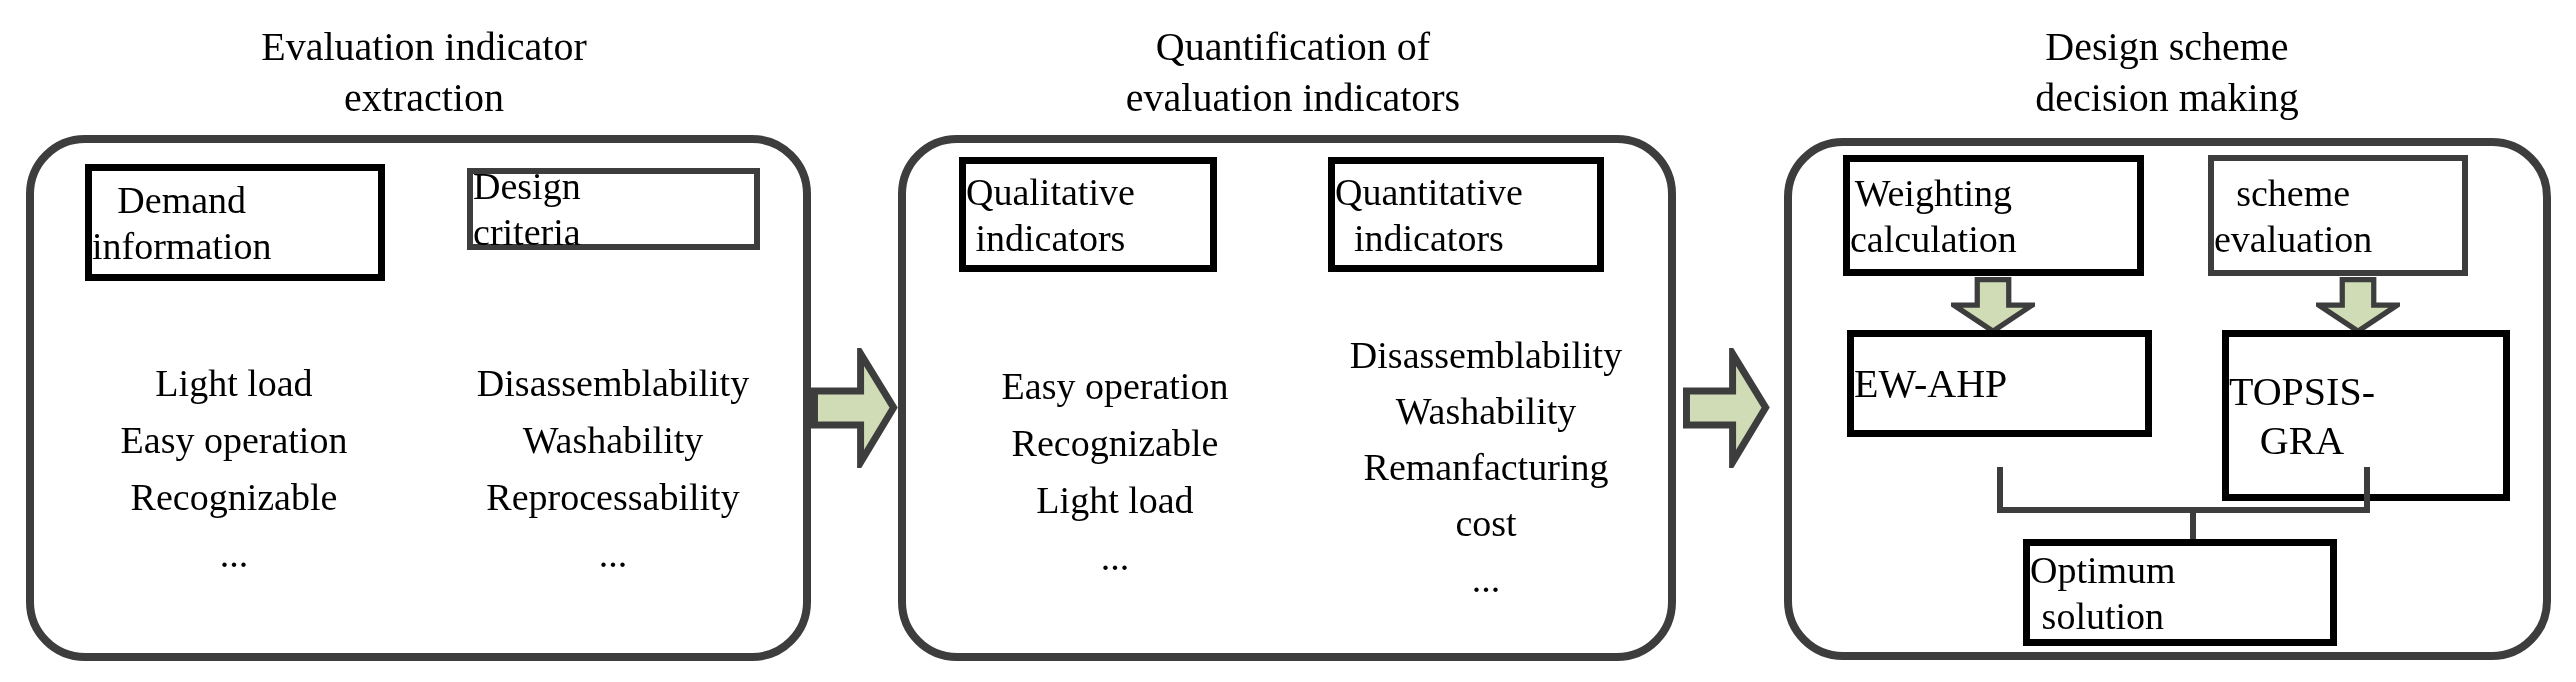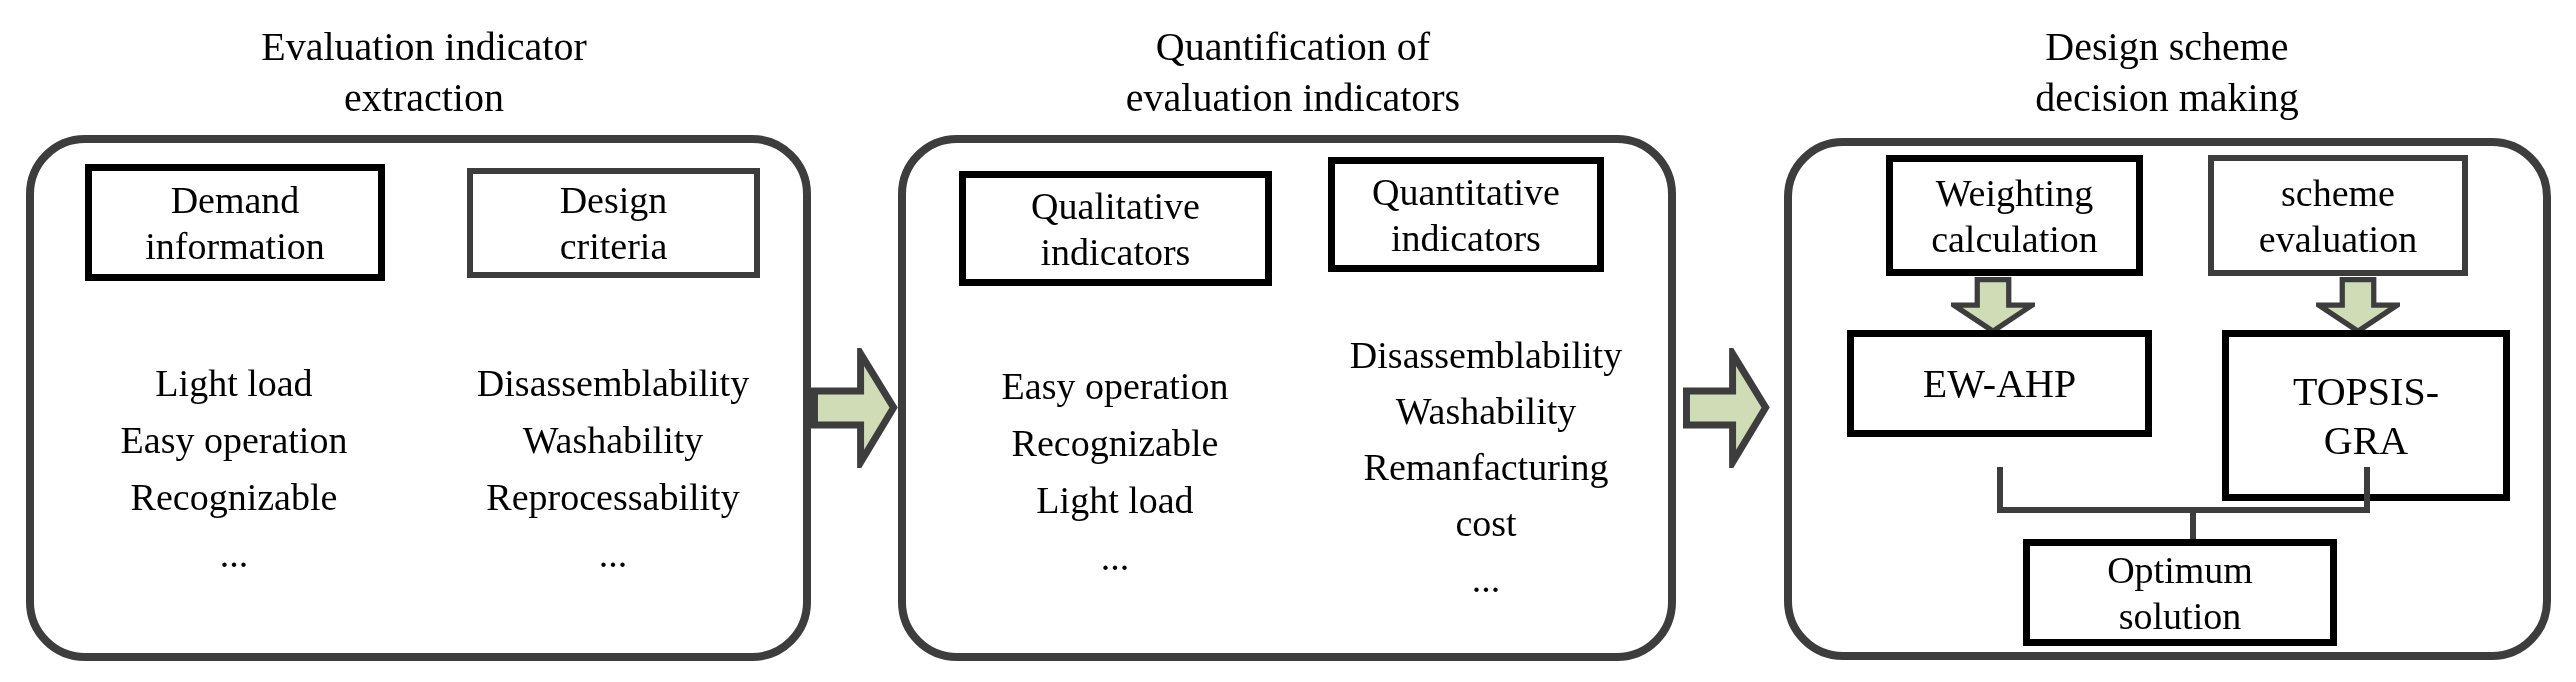--- a/index.html
+++ b/index.html
@@ -24,21 +24,20 @@
     border:8.7px solid var(--border-dark,#3d3d3d);
     border-radius:59px;
     box-sizing:border-box;
     background:transparent;
   }
   .lbox{
     position:absolute;
     box-sizing:border-box;
     display:flex;
     align-items:center;
-    justify-content:center;
     text-align:center;
     background:#fff;
     font-size:38px;
     line-height:46px;
   }
   .lbox span{white-space:pre-line;}
   .lbox.black{border:7.9px solid var(--ink,#000);}
   .lbox.gray{border:6.1px solid var(--border-dark,#3d3d3d);}
   .lbox.big{font-size:40px;line-height:49px;}
   .vlist{
@@ -78,21 +77,21 @@
 decision making</div>
 
   <div class="panel" style="left:26px;top:135px;width:785px;height:526px"></div>
   <div class="panel" style="left:898px;top:135px;width:778px;height:526px"></div>
   <div class="panel" style="left:1784px;top:138px;width:767px;height:522px"></div>
 
   <div class="lbox black" style="left:85px;top:164px;width:300px;height:117px">
     <span>Demand
 information</span>
   </div>
-  <div class="lbox gray" style="left:467px;top:168px;width:293px;height:110px">
+  <div class="lbox gray" style="left:467px;top:168px;width:293px;height:82px">
     <span>Design
 criteria</span>
   </div>
 
   <div class="vlist" style="left:61px;top:355px;width:346px">
     <div class="li">Light load</div>
     <div class="li">Easy operation</div>
     <div class="li">Recognizable</div>
     <div class="li">...</div>
   </div>
@@ -100,21 +99,21 @@
     <div class="li">Disassemblability</div>
     <div class="li">Washability</div>
     <div class="li">Reprocessability</div>
     <div class="li">...</div>
   </div>
 
   <svg class="block-arrow" style="left:811px;top:348px" width="87" height="120" viewBox="0 0 100 137">
     <polygon points="4,49 57,49 57,6 95,68 57,131 57,88 4,88"></polygon>
   </svg>
 
-  <div class="lbox black" style="left:959px;top:171px;width:313px;height:115px">
+  <div class="lbox black" style="left:959px;top:157px;width:258px;height:115px">
     <span>Qualitative
 indicators</span>
   </div>
   <div class="lbox black" style="left:1328px;top:157px;width:276px;height:115px">
     <span>Quantitative
 indicators</span>
   </div>
 
   <div class="vlist" style="left:942px;top:358px;width:346px">
     <div class="li">Easy operation</div>
@@ -127,21 +126,21 @@
     <div class="li">Washability</div>
     <div class="li">Remanfacturing
 cost</div>
     <div class="li">...</div>
   </div>
 
   <svg class="block-arrow" style="left:1683px;top:348px" width="87" height="120" viewBox="0 0 100 137">
     <polygon points="4,49 57,49 57,6 95,68 57,131 57,88 4,88"></polygon>
   </svg>
 
-  <div class="lbox black" style="left:1886px;top:155px;width:257px;height:121px">
+  <div class="lbox black" style="left:1843px;top:155px;width:301px;height:121px">
     <span>Weighting
 calculation</span>
   </div>
   <div class="lbox gray" style="left:2208px;top:155px;width:260px;height:121px">
     <span>scheme
 evaluation</span>
   </div>
 
   <svg class="down-arrow" style="left:1951px;top:276px" width="84" height="58" viewBox="0 0 96 66">
     <polygon points="30,4 66,4 66,33 93,33 48,63 3,33 30,33"></polygon>

